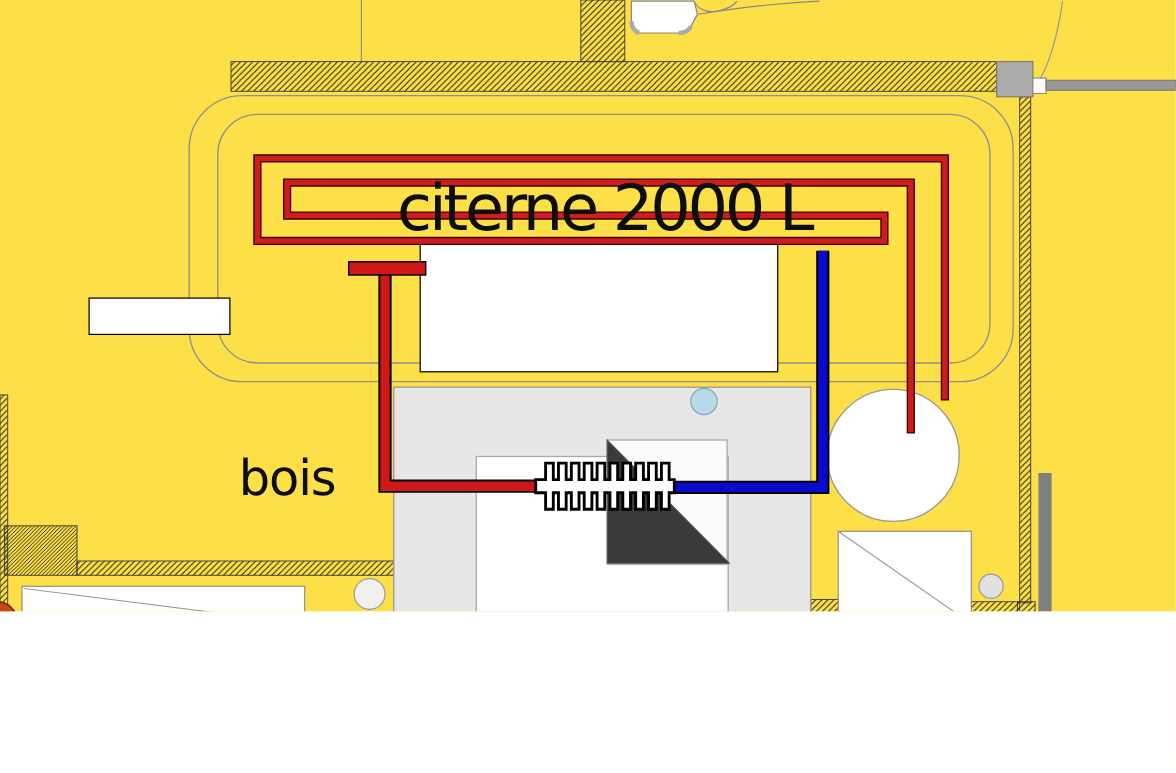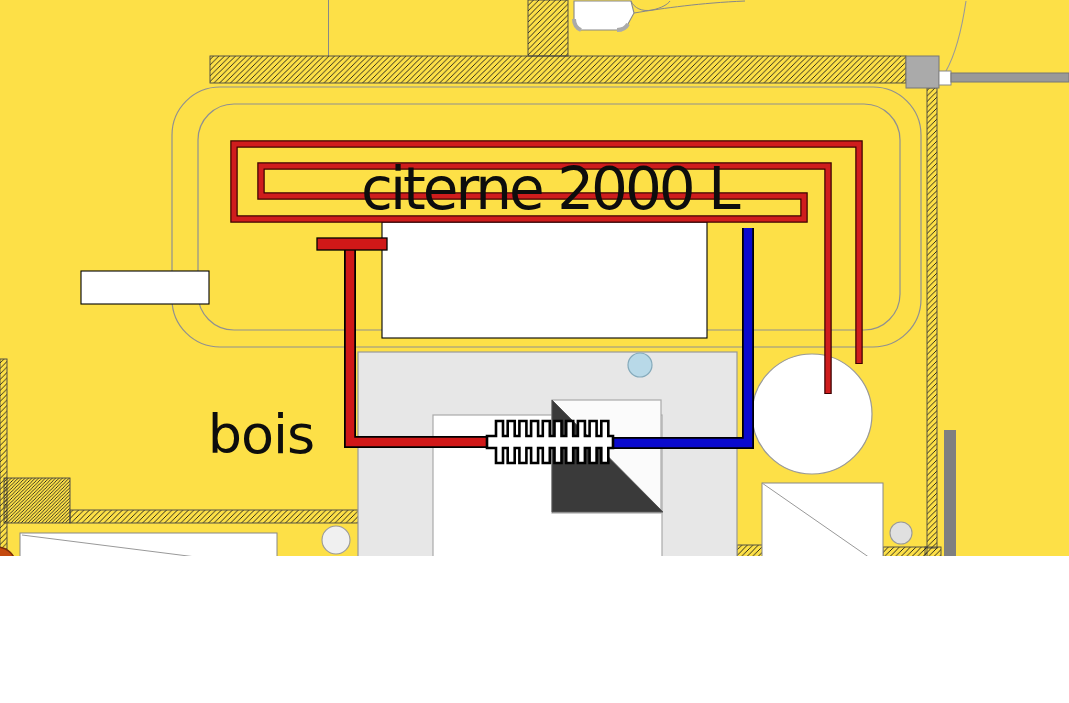--- a/index.html
+++ b/index.html
@@ -2,21 +2,21 @@
 <html><head>
 <meta charset="utf-8">
 <style>
   html,body{margin:0;padding:0;background:#fff;}
   #stage{position:relative;width:1069px;height:556px;background:#fde047;overflow:hidden;
          font-family:"DejaVu Sans","Liberation Sans",sans-serif;}
   #plan-svg{position:absolute;left:0;top:0;}
   .label{position:absolute;color:#0d0d0d;white-space:nowrap;}
   #tank-label{left:361px;top:160px;font-size:58px;line-height:58px;letter-spacing:-3px;}
   #wood-label{left:182px;top:399px;width:158px;height:72px;line-height:72px;
-              text-align:center;font-size:54px;letter-spacing:-1px;}
+              text-align:center;font-size:45px;letter-spacing:-1px;}
 </style>
 </head>
 <body>
 
 <div id="stage">
   <svg id="plan-svg" width="1069" height="703" viewBox="0 0 1069 703">
     <defs>
       <pattern id="h45" patternUnits="userSpaceOnUse" width="5.5" height="5.5">
         <path d="M0,5.5 L5.5,0 M-1.4,1.4 L1.4,-1.4 M4.1,6.9 L6.9,4.1" stroke="#1a1a1a" stroke-width="0.9" fill="none"></path>
       </pattern>

